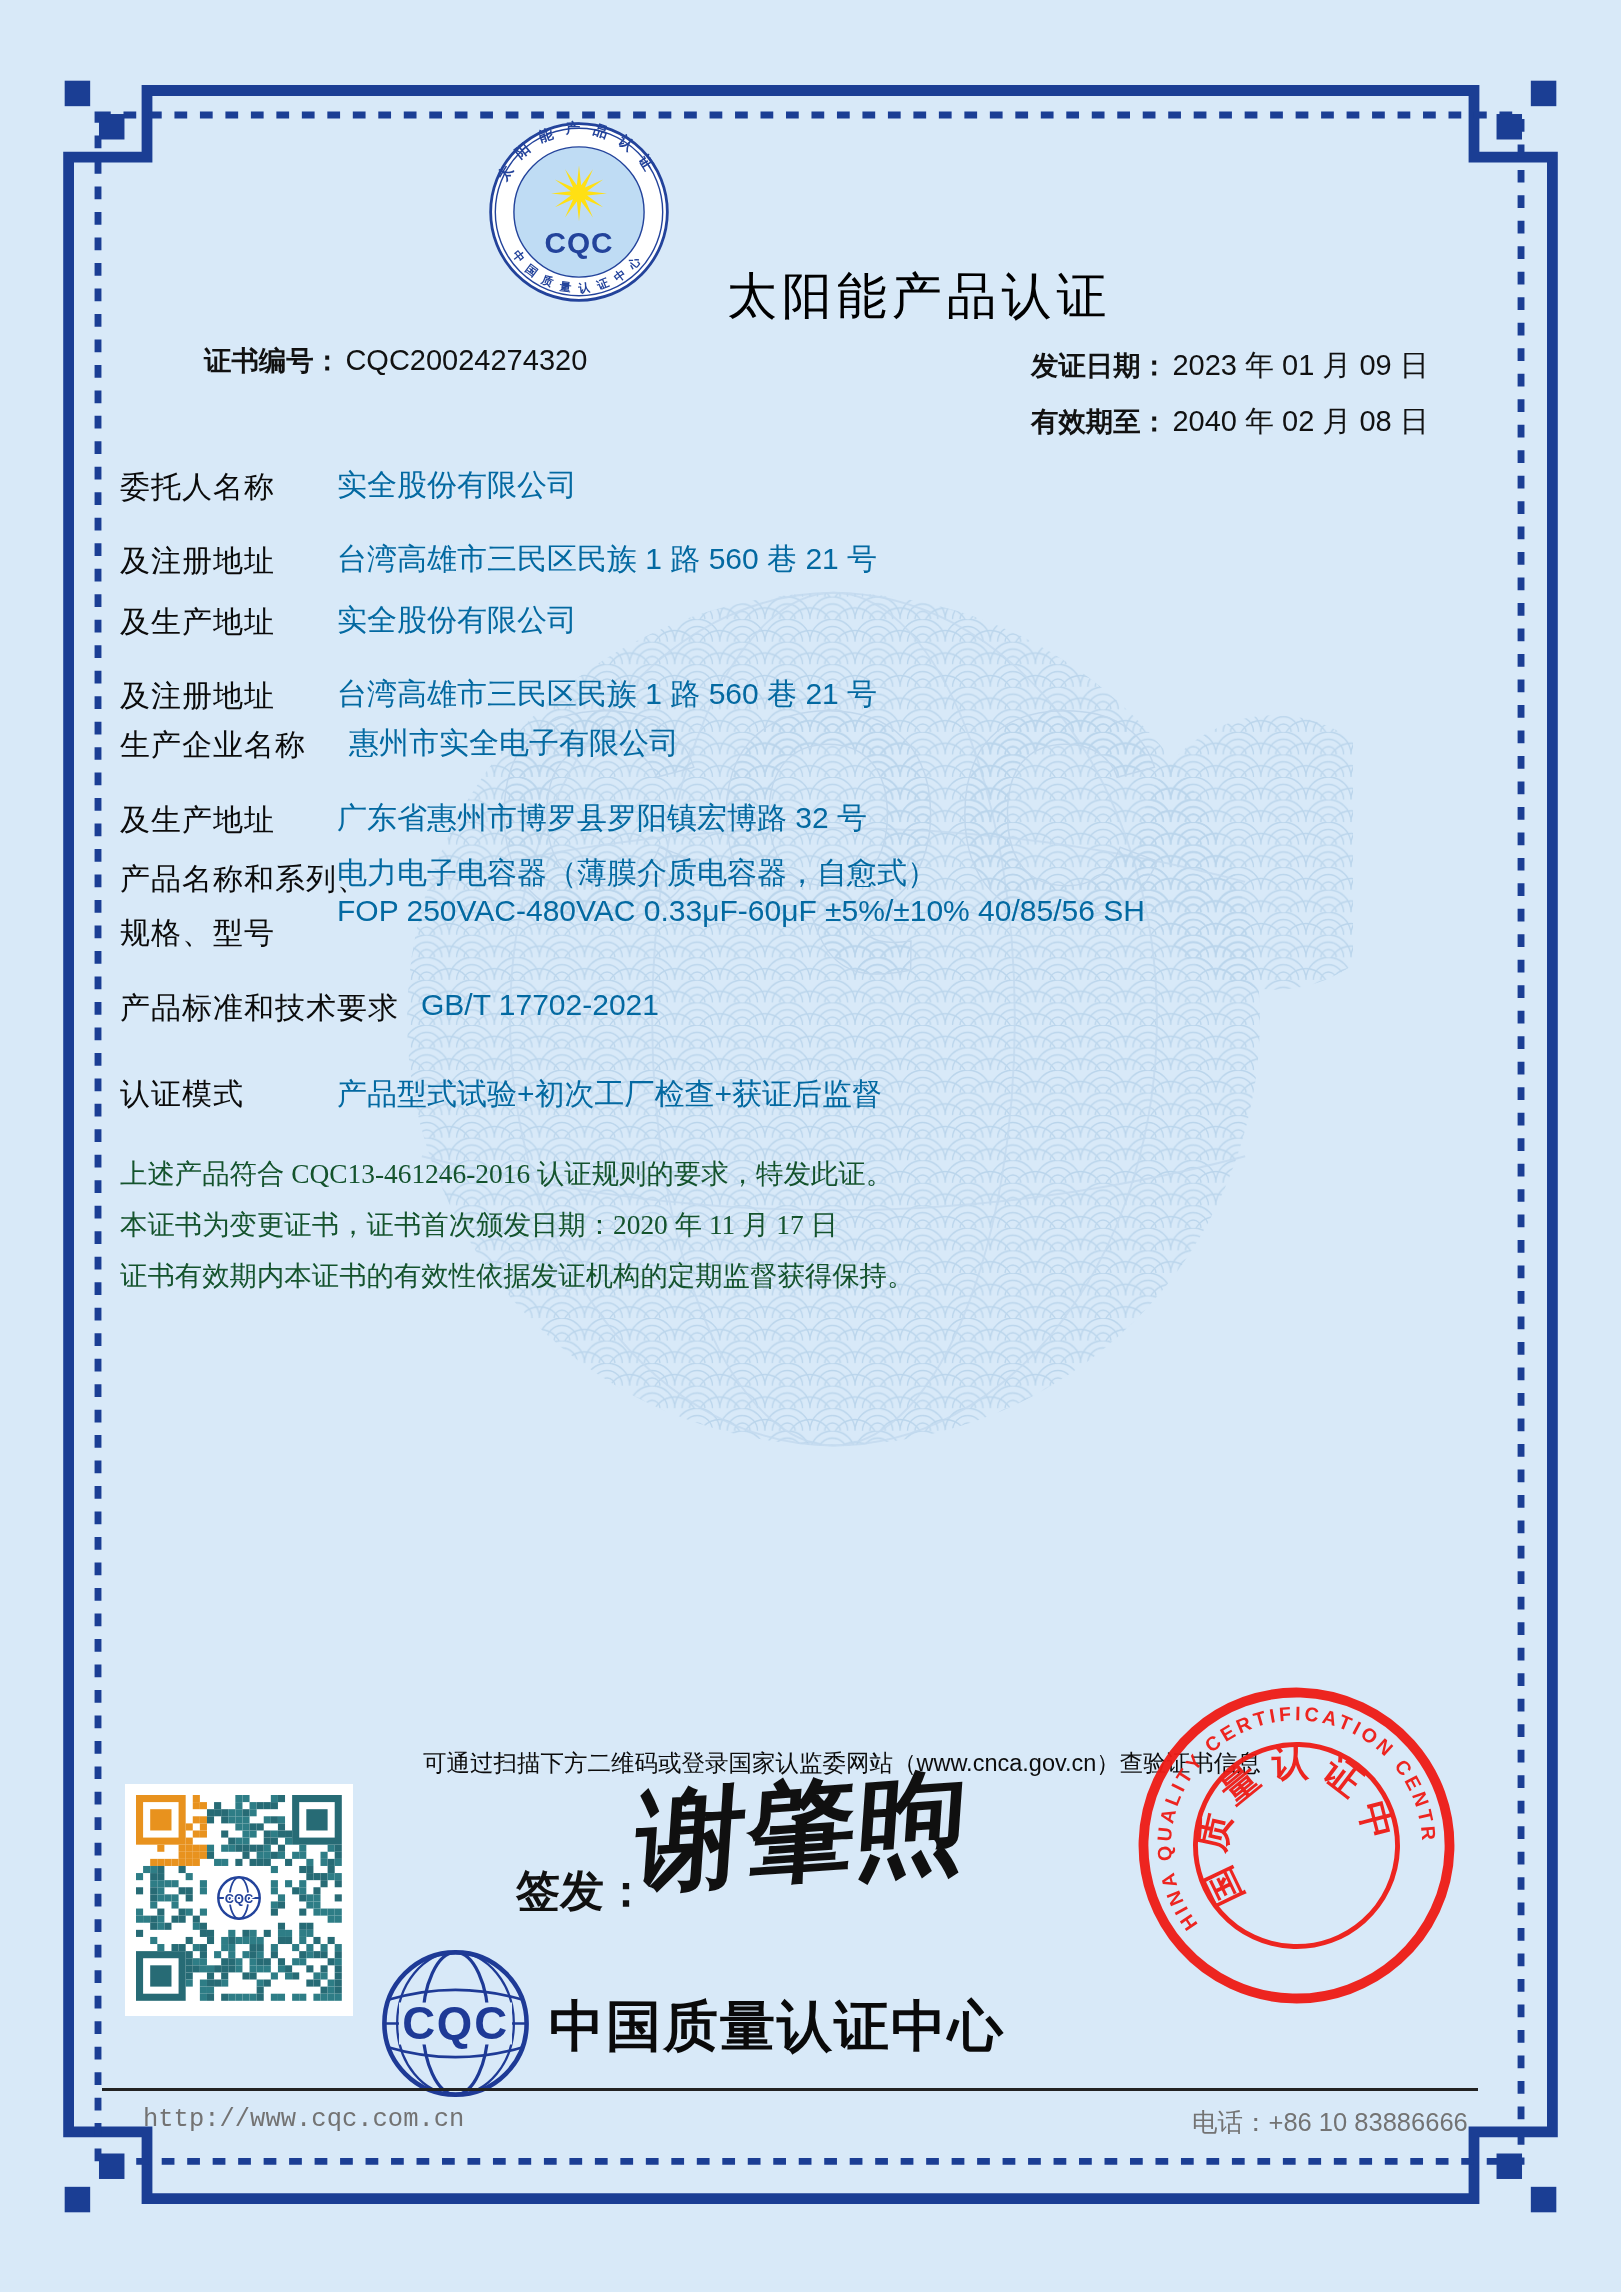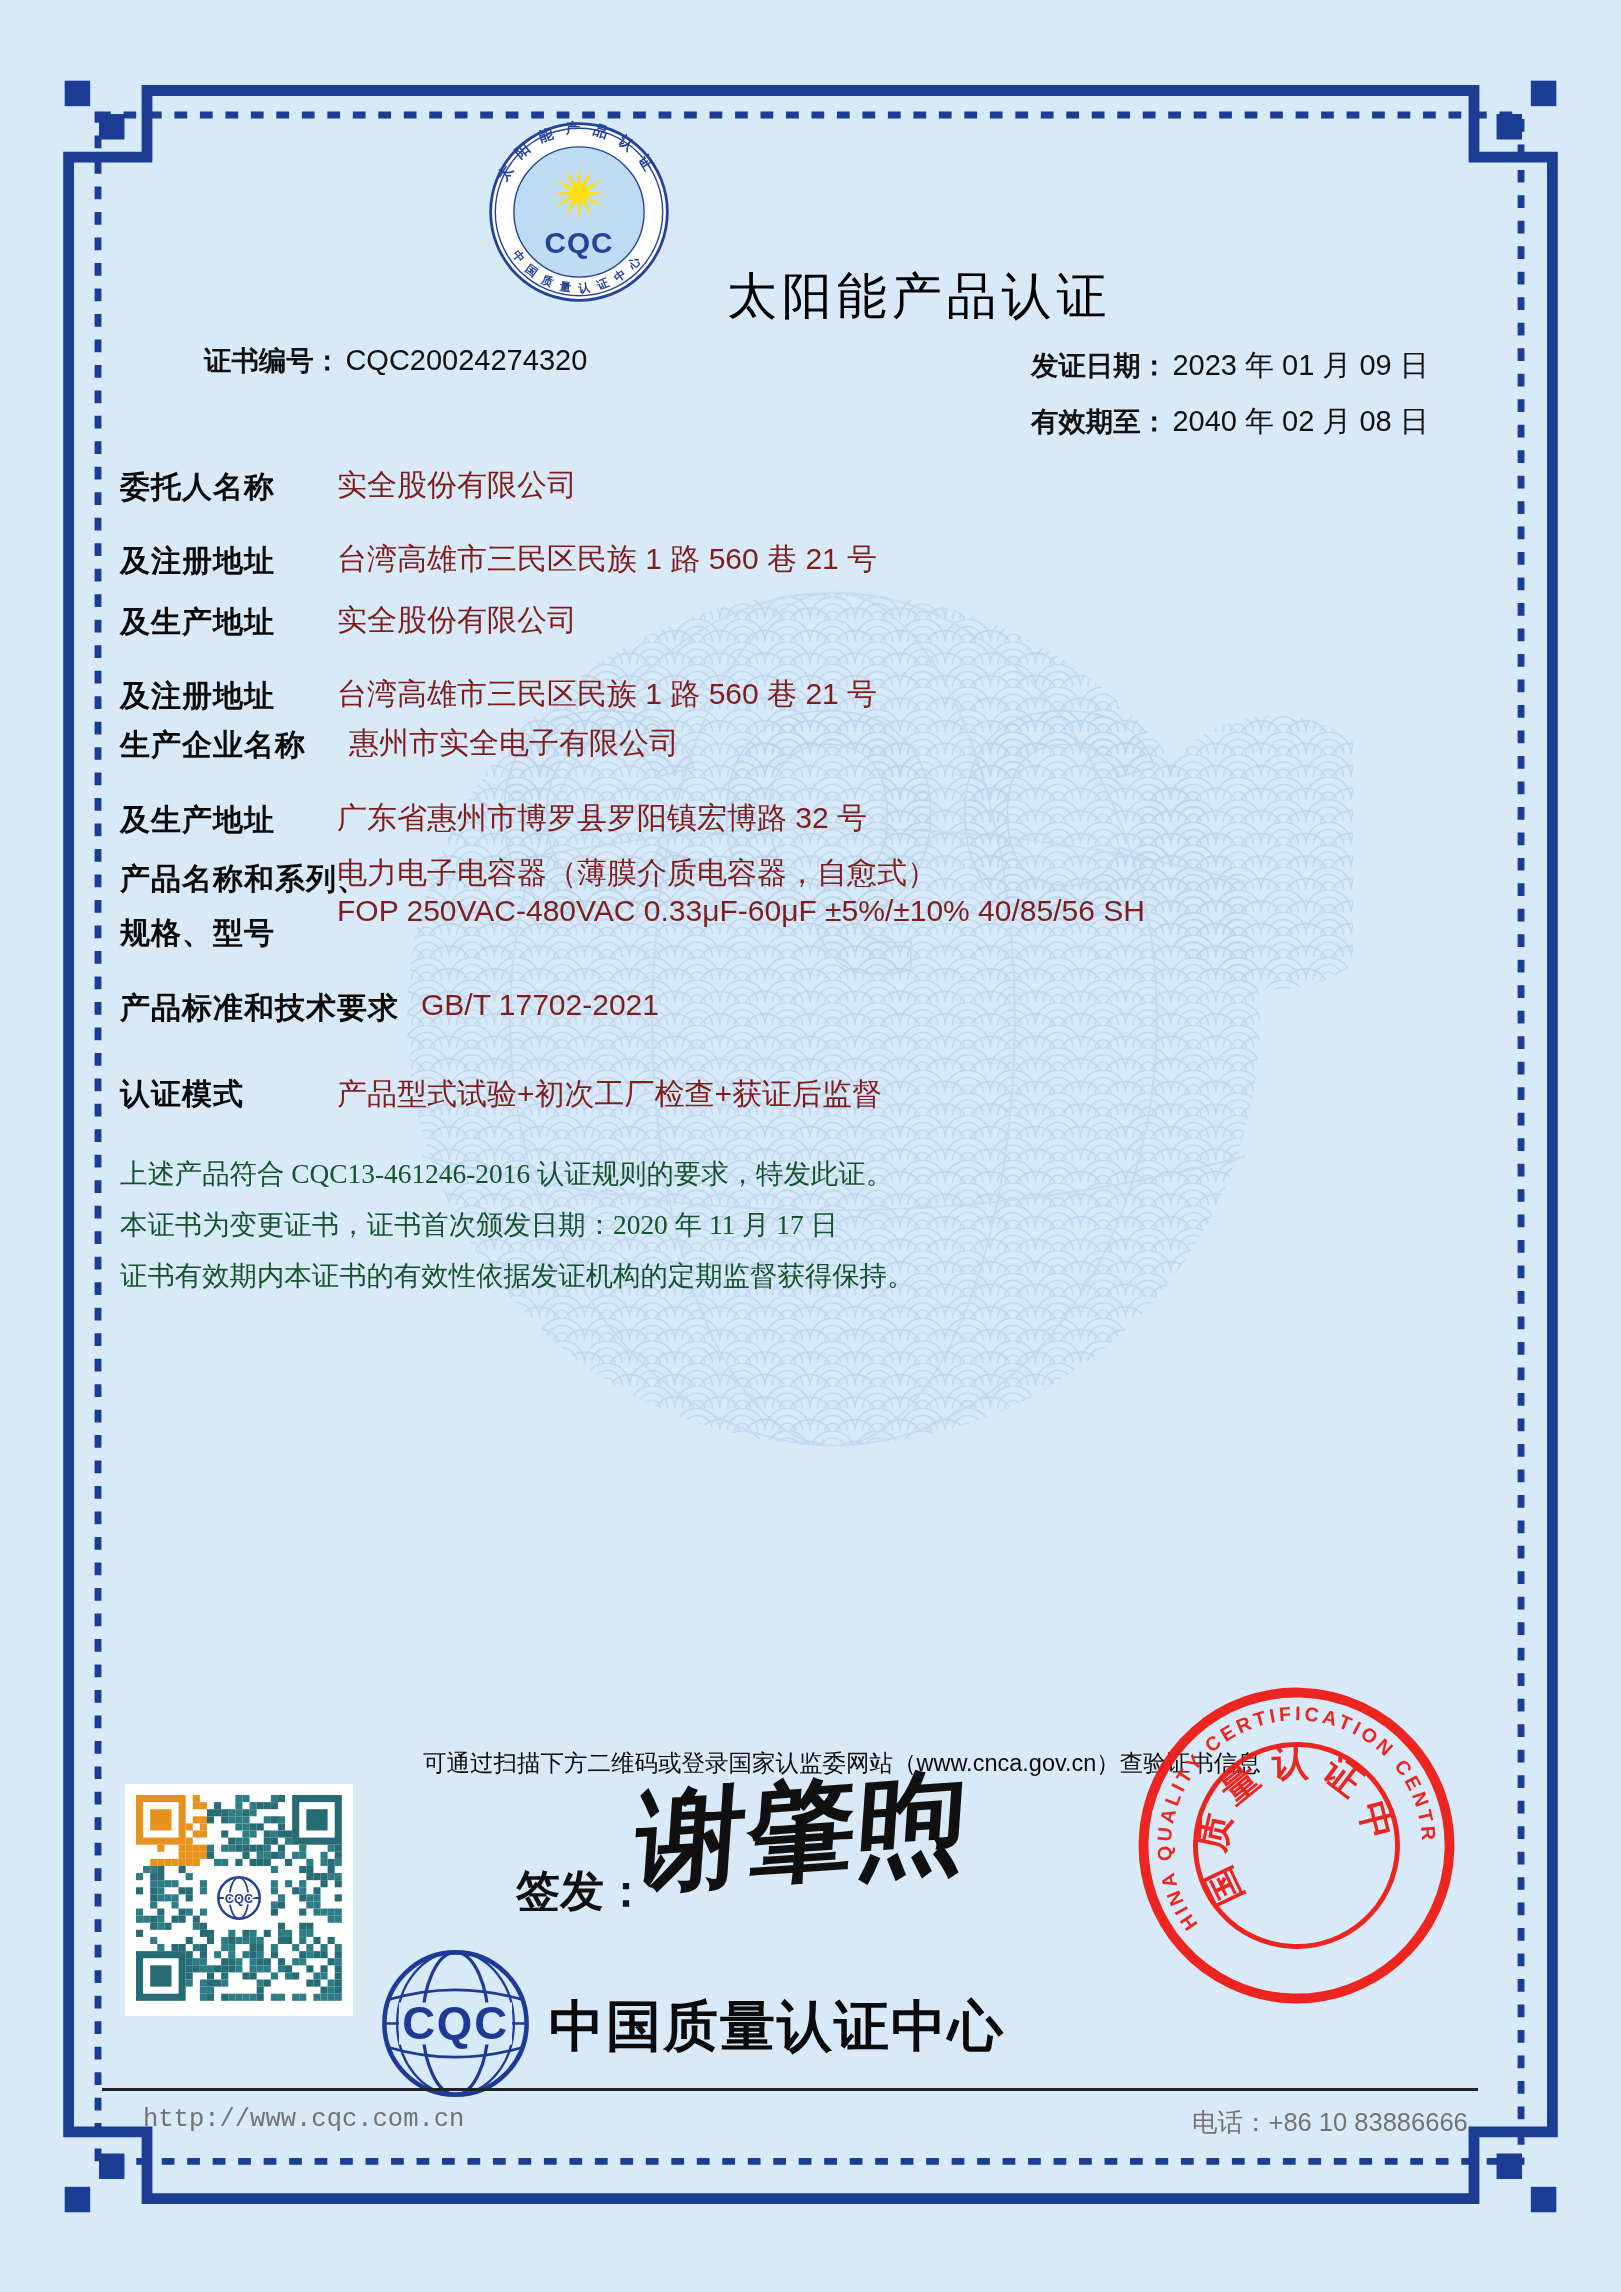--- a/index.html
+++ b/index.html
@@ -1,20 +1,20 @@
 <!DOCTYPE html>
 <html><head>
 <meta charset="utf-8">
 <style>
   html,body{margin:0;padding:0;background:#9fb6c9;}
   .page{position:relative;width:1621px;height:2293px;margin:0 auto;background:#d8e9f8;
         font-family:"Liberation Sans",sans-serif;color:#111;overflow:hidden;}
   .abs{position:absolute;white-space:nowrap;}
-  .lbl{font-weight:bold;font-size:30px;color:#0b0b0b;letter-spacing:1px;}
-  .val{font-size:30px;color:#7f1d1d;text-align:center;}
+  .lbl{font-weight:normal;font-size:30px;color:#0b0b0b;letter-spacing:1px;}
+  .val{font-size:30px;color:#0369a1;text-align:center;}
   .mono{font-family:"Liberation Mono","DejaVu Sans Mono",monospace;}
   .cert-title{font-size:78px;font-weight:900;letter-spacing:2.9px;color:#000;}
   .cert-subtitle{font-size:50px;font-weight:500;letter-spacing:4.9px;color:#000;}
   .certno-lbl,.date-lbl{font-family:"Liberation Serif","DejaVu Serif",serif;font-weight:bold;font-size:27.4px;}
   .certno-val,.date-val{font-size:29px;}
   .stmt{font-family:"Liberation Serif","DejaVu Serif",serif;font-size:27.4px;color:#14532d;line-height:51px;}
   .note{font-size:23.5px;color:#0c0c0c;}
   .sign-label{font-family:"Liberation Serif","DejaVu Serif",serif;font-size:44px;font-weight:600;}
   .sig{font-family:"Liberation Serif","DejaVu Serif",serif;font-size:110px;font-weight:bold;color:#101010;
        transform:rotate(-4deg) skewX(-8deg);transform-origin:left bottom;}

